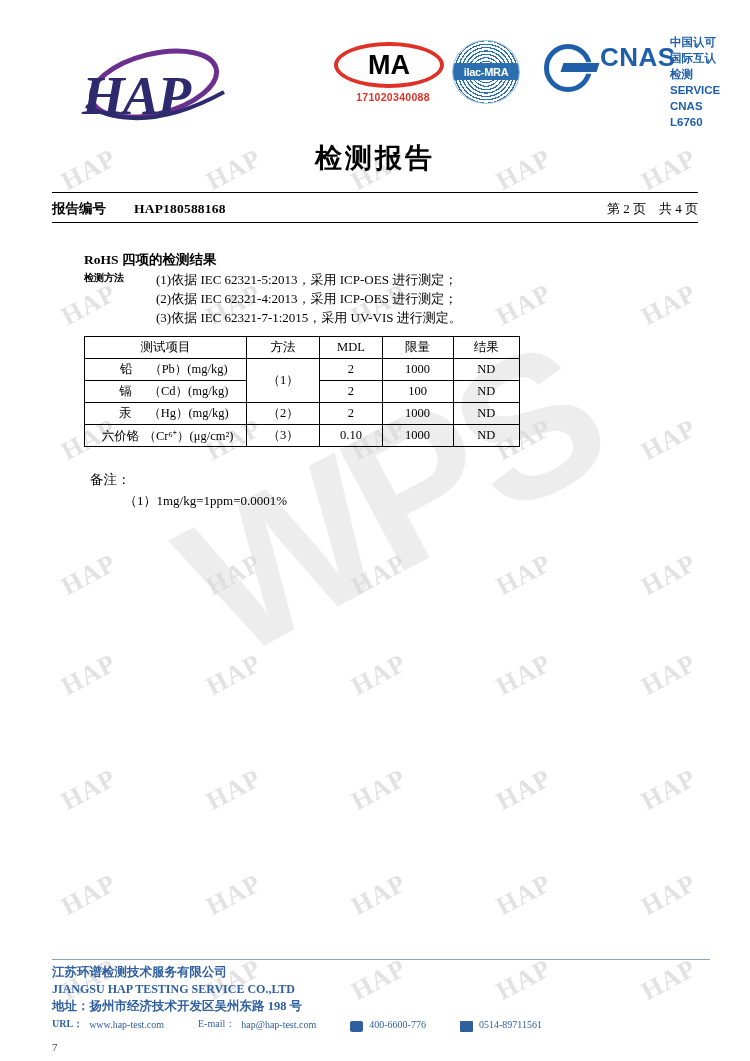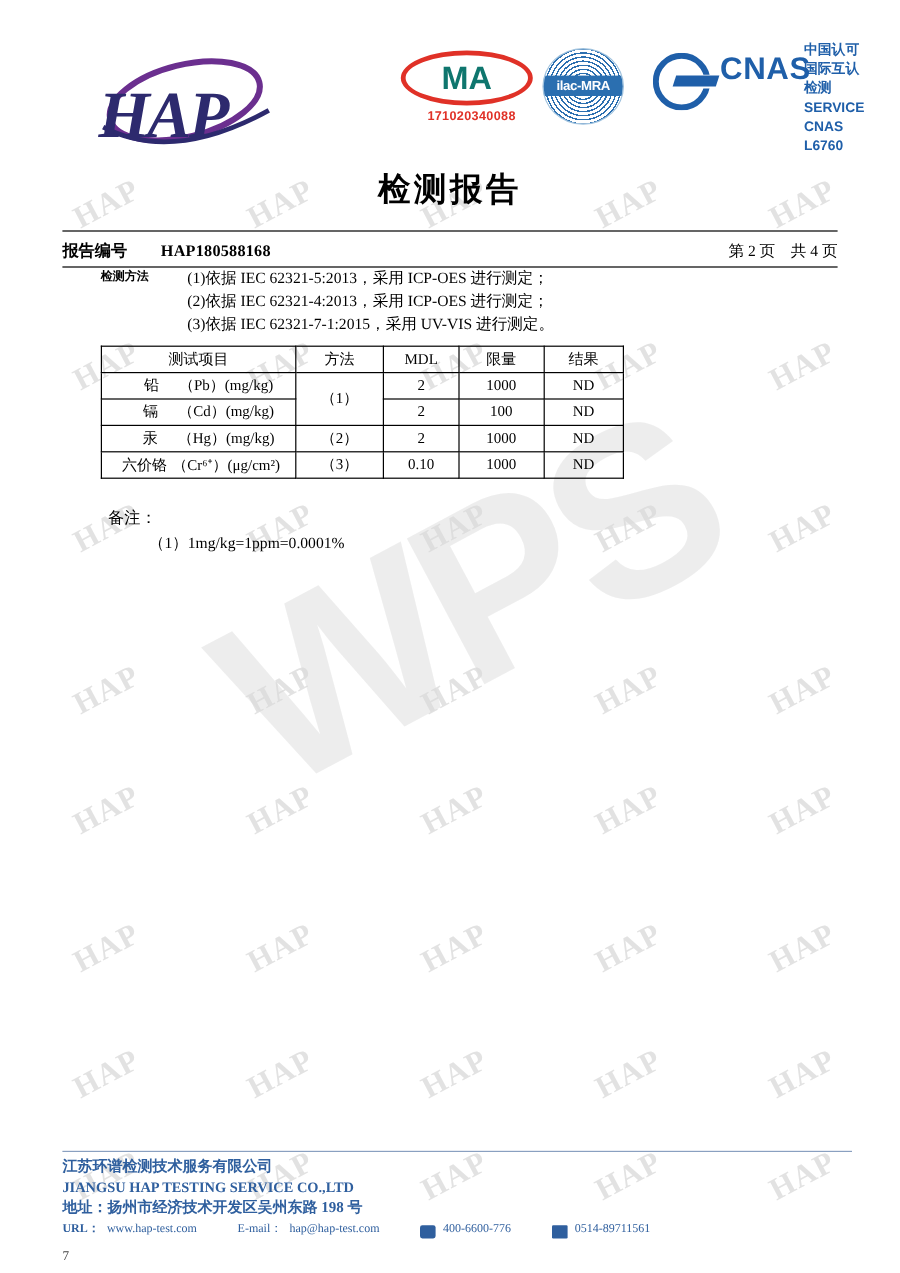--- a/index.html
+++ b/index.html
@@ -89,21 +89,21 @@
   }
   .ma-oval {
     width: 110px;
     height: 46px;
     border: 4px solid #e03127;
     border-radius: 50%;
     box-sizing: border-box;
     display: flex;
     align-items: center;
     justify-content: center;
-    color: #0f766e;
+    color: #000000;
     font-family: "Liberation Sans", sans-serif;
     font-weight: bold;
     font-size: 27px;
     letter-spacing: 0px;
   }
   .ma-num {
     margin-top: 3px;
     color: #e03127;
     font-family: "Liberation Sans", sans-serif;
     font-size: 10.5px;
@@ -453,20 +453,21 @@
       <span>页</span>
       &nbsp;&nbsp;
       <span>共</span>
       <span>4</span>
       <span>页</span>
     </span>
   </div>
 
   <hr class="rule thin">
 
+  <div class="section-title">RoHS 四项的检测结果</div>
 
   <div class="method-row">
     <div class="method-label">检测方法</div>
     <div class="method-list">
       <div>(1)依据 IEC 62321-5:2013，采用 ICP-OES 进行测定；</div>
       <div>(2)依据 IEC 62321-4:2013，采用 ICP-OES 进行测定；</div>
       <div>(3)依据 IEC 62321-7-1:2015，采用 UV-VIS 进行测定。</div>
     </div>
   </div>
 

